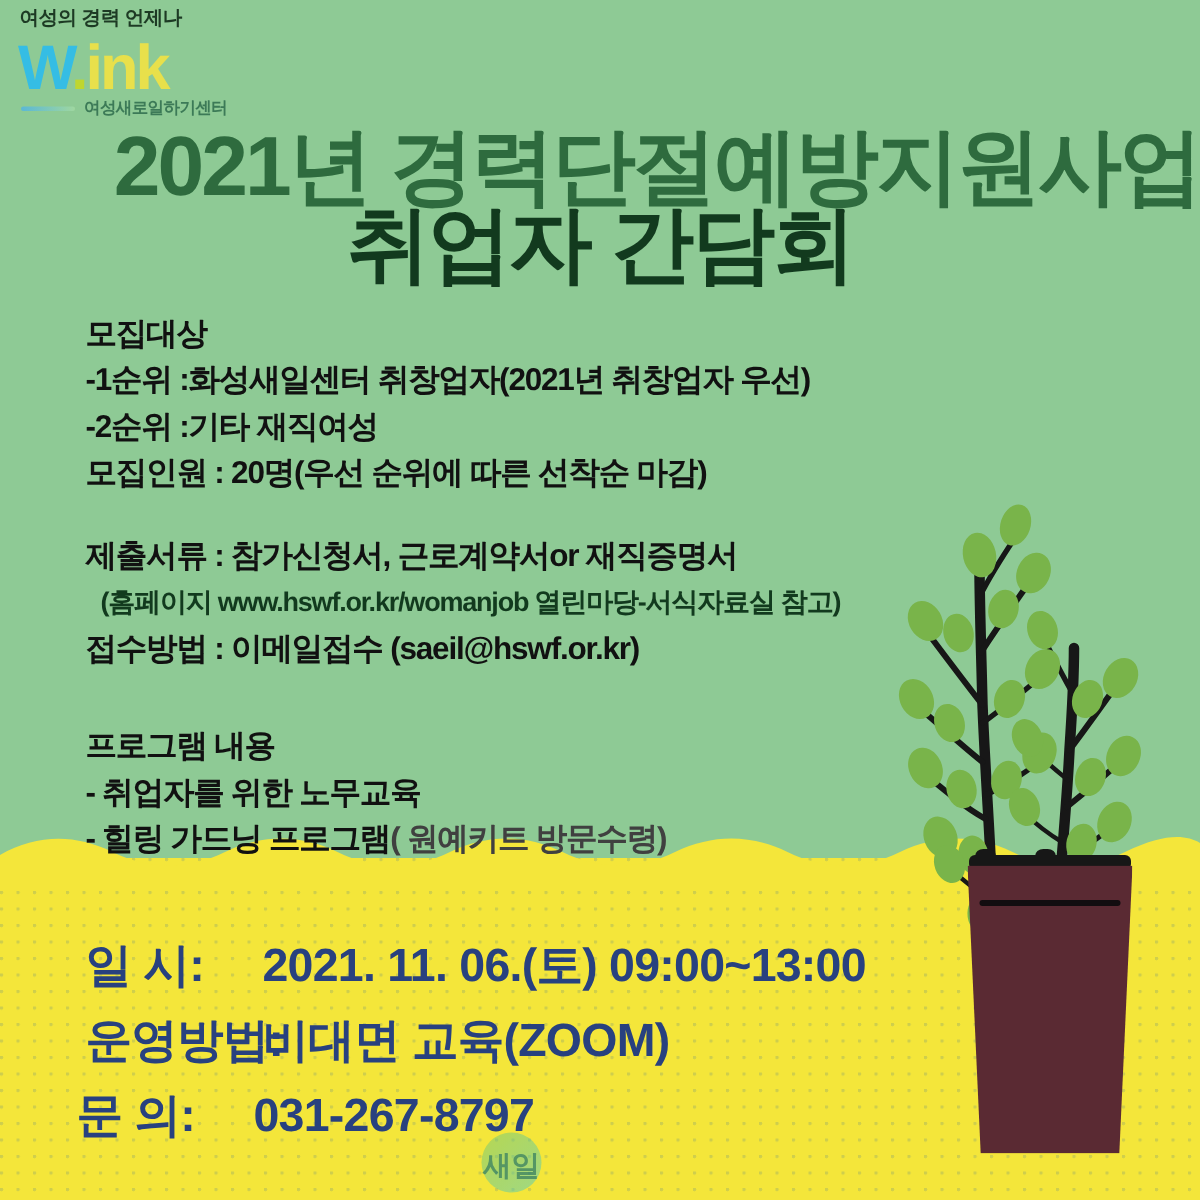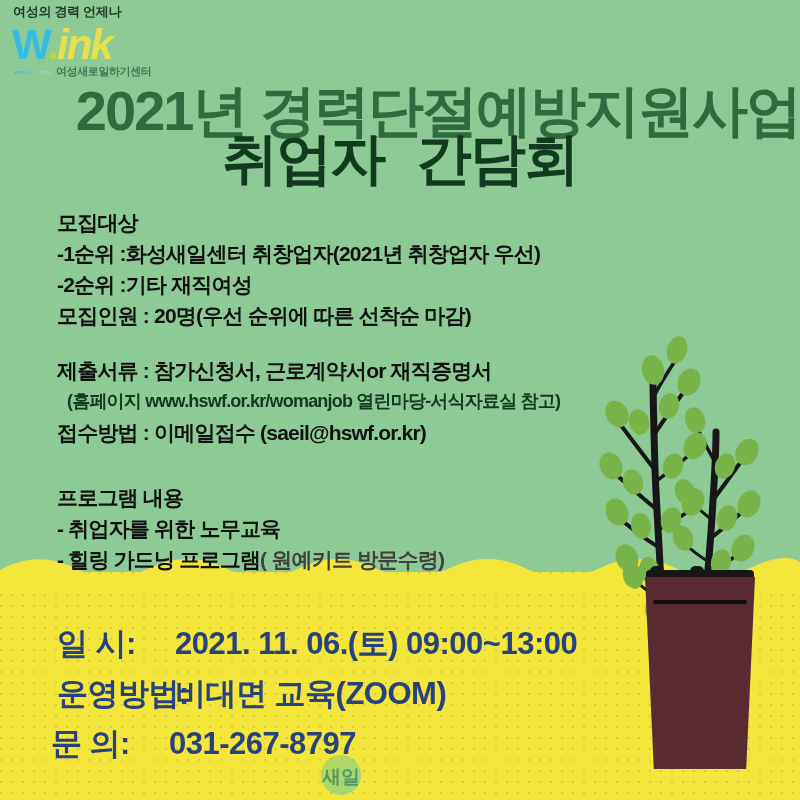--- a/index.html
+++ b/index.html
@@ -32,41 +32,40 @@
     position:absolute;left:13px;top:3px;
     font-size:13px;font-weight:bold;color:#1d3a24;letter-spacing:-0.3px;
     z-index:6;
   }
   .wink{
     position:absolute;left:12px;top:24px;z-index:6;
     font-size:42px;font-weight:bold;letter-spacing:-2px;line-height:1;
   }
   .wink .w{color:#35BDE4;}
   .wink .dot{color:#BFD62F;}
-  .wink .ink{color:#E8E04B;font-style:italic;}
+  .wink .ink{color:#E8E04B;}
   .sub-line{
     position:absolute;left:14px;top:71px;width:36px;height:3px;z-index:6;
     background:linear-gradient(90deg,#5BB8D6,#9FD7A0);border-radius:2px;
   }
   .sub-label{
     position:absolute;left:56px;top:64px;z-index:6;
     font-size:11px;font-weight:bold;color:#3C7A57;letter-spacing:-0.4px;
   }
 
   
   .title-1{
     position:absolute;left:0;top:82px;width:800px;text-align:right;z-index:6;
     font-size:56px;font-weight:bold;color:#2E6B3E;letter-spacing:-2px;
     line-height:1.05;
   }
   .title-2{
     position:absolute;left:0;top:134px;width:800px;text-align:center;z-index:6;
     font-size:56px;font-weight:bold;color:#123A1E;letter-spacing:-2px;
     line-height:1.05;
-    font-family:Liberation Mono, monospace;
   }
 
   
   .body-block{
     position:absolute;left:57px;z-index:6;color:#111;
     font-weight:bold;letter-spacing:-0.8px;
   }
   .body-block .ln{font-size:21px;line-height:31px;white-space:nowrap;}
   #grp-target{top:207px;}
   #grp-docs{top:355px;}

